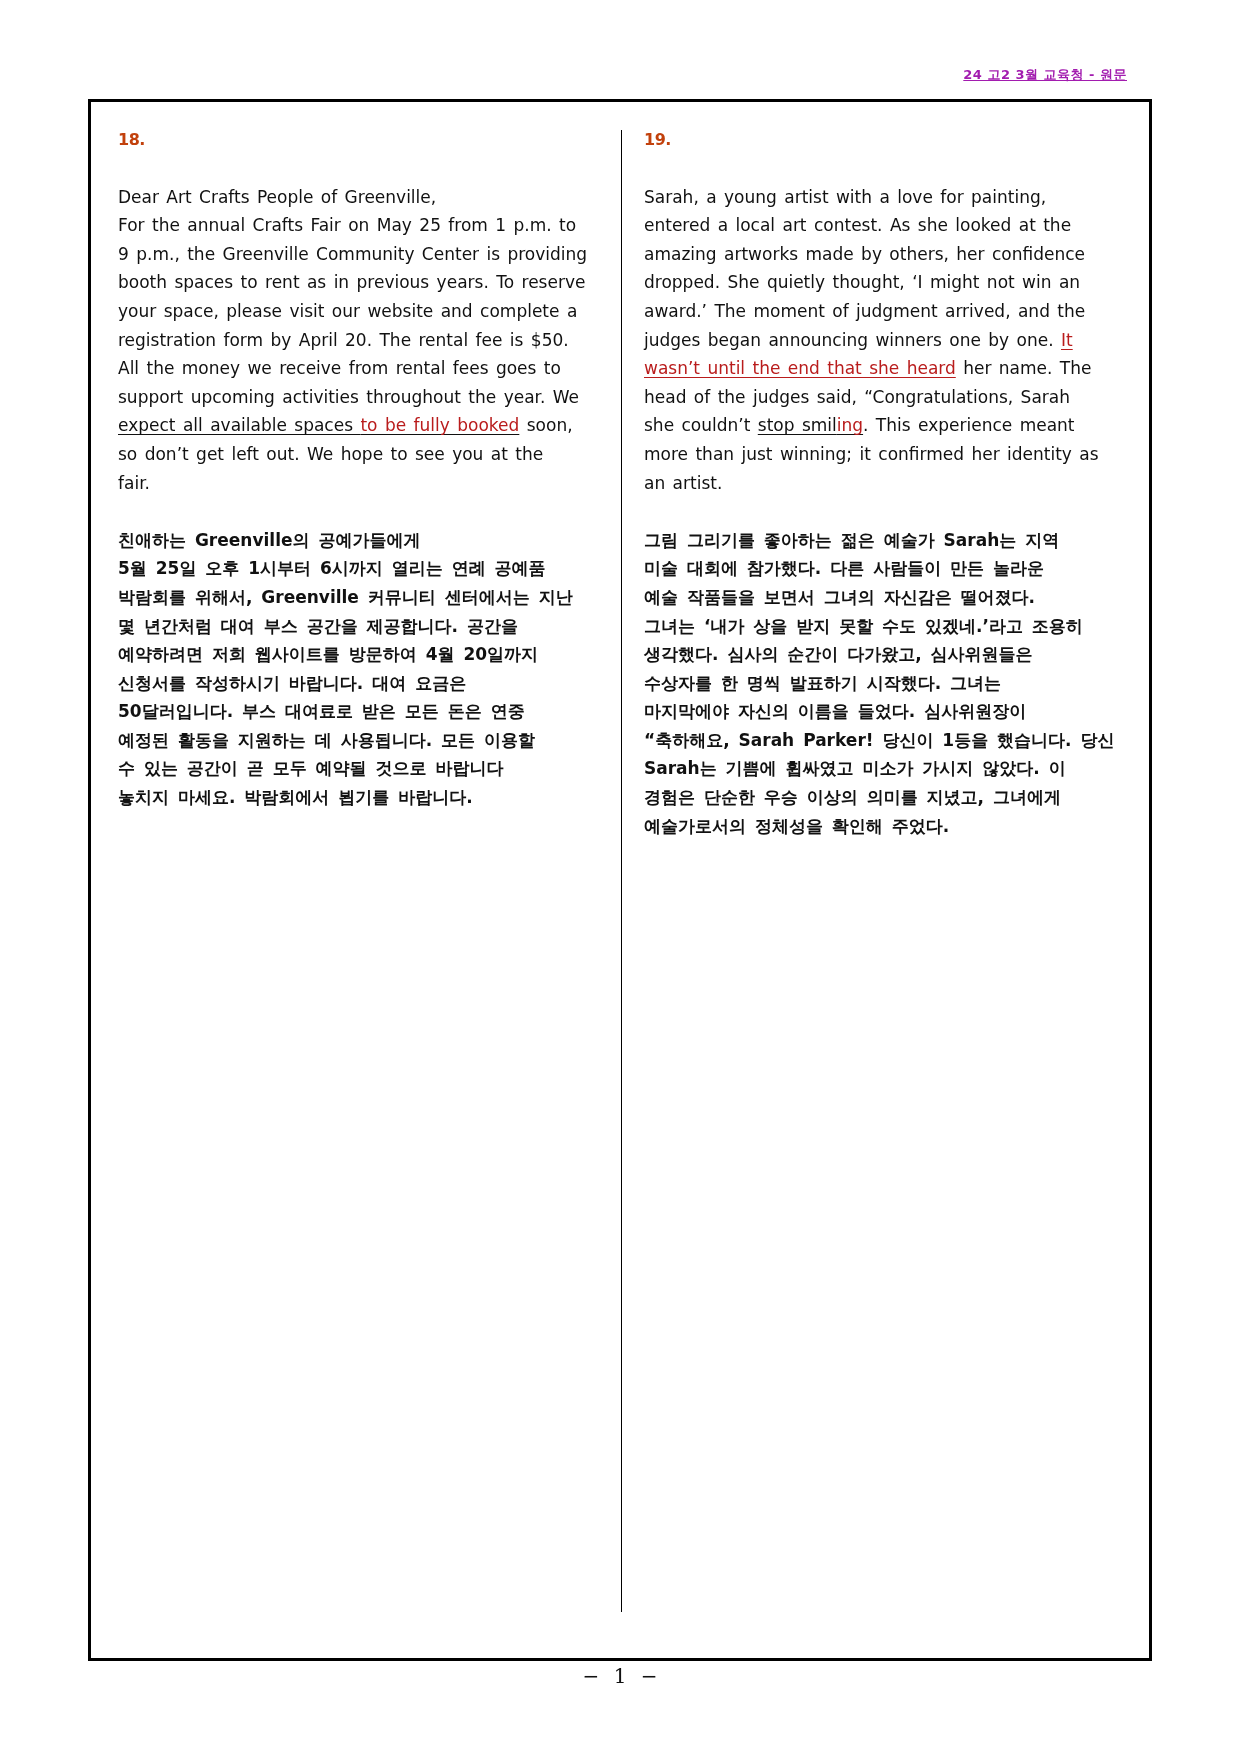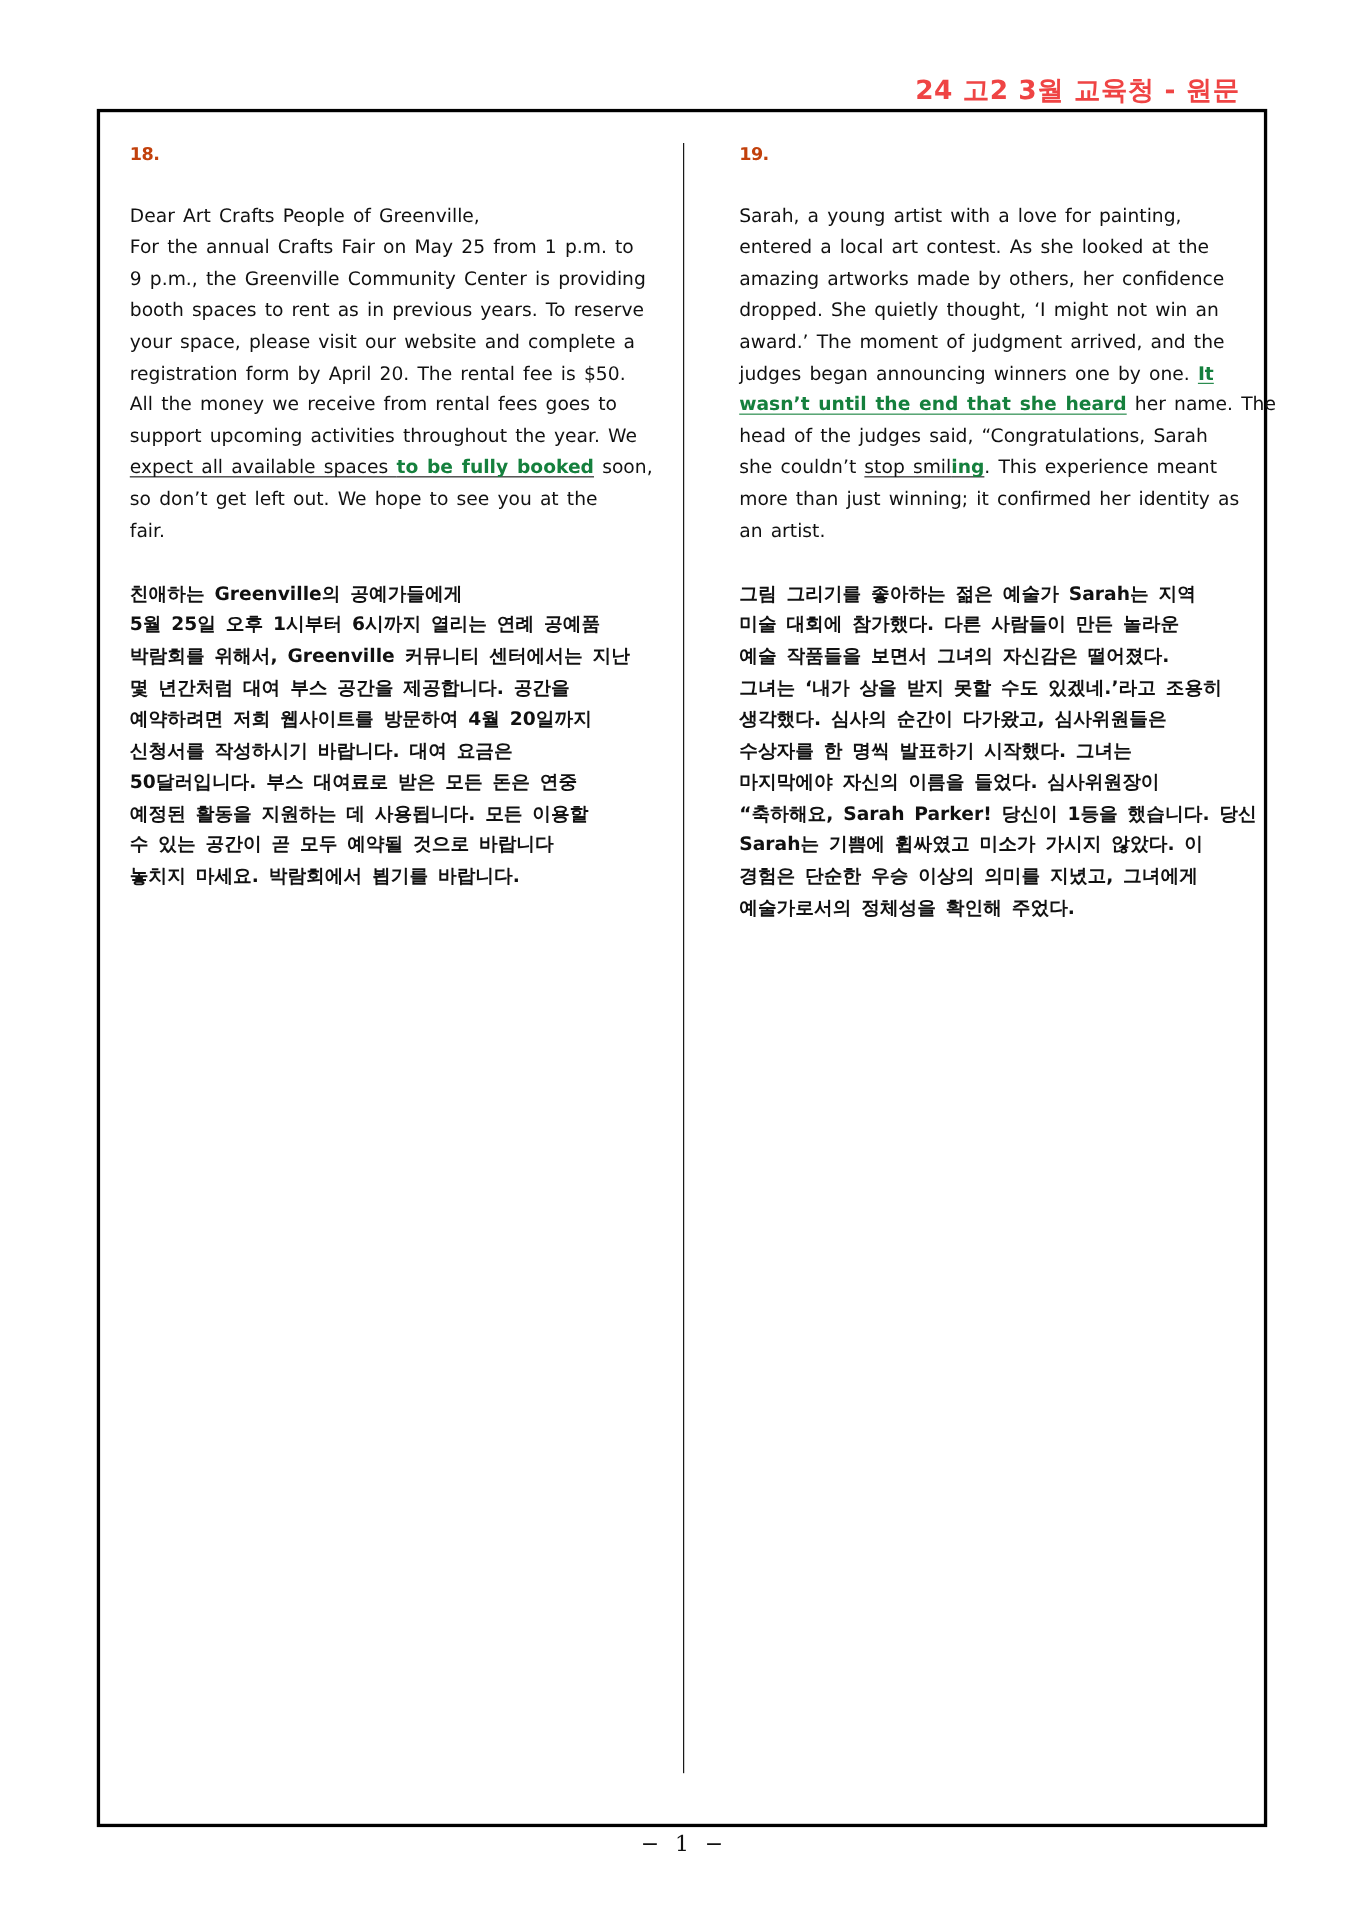--- a/index.html
+++ b/index.html
@@ -12,25 +12,26 @@
       height: 1754px;
       position: relative;
       overflow: hidden;
       font-family: "DejaVu Sans", "Liberation Sans", sans-serif;
       color: #111111;
     }
     .header-title {
       position: absolute;
       right: 113px;
       top: 66px;
-      font-size: 24px;
+      font-size: 13px;
       font-weight: bold;
       letter-spacing: 0.5px;
-      color: #ef4444;
+      color: #a21caf;
       white-space: nowrap;
+      text-decoration: underline;
     }
     .frame {
       position: absolute;
       left: 88px;
       top: 99px;
       width: 1064px;
       height: 1562px;
       border: 3px solid #000;
       box-sizing: border-box;
     }
@@ -44,21 +45,21 @@
     }
     .column {
       position: absolute;
       top: 126px;
       width: 480px;
       font-size: 17px;
       line-height: 28.6px;
       word-spacing: 2px;
     }
     .col-left { left: 118px; }
-    .col-right { left: 672px; width: 482px; }
+    .col-right { left: 644px; width: 482px; }
     .qnum {
       color: #c2410c;
       font-weight: bold;
       font-size: 16px;
       letter-spacing: -0.5px;
       margin-bottom: 28px;
     }
     .para {
       margin: 0 0 28.6px 0;
       text-align: justify;
@@ -66,22 +67,22 @@
     .para .line {
       display: block;
       white-space: nowrap;
     }
     .u {
       text-decoration: underline;
       text-underline-offset: 3px;
       text-decoration-thickness: 1px;
     }
     .hl {
-      color: #15803d;
-      font-weight: bold;
+      color: #b91c1c;
+      font-weight: normal;
     }
     .kor {
       word-spacing: 3px;
       font-weight: bold;
     }
     .page-number {
       position: absolute;
       left: 0;
       width: 1240px;
       top: 1664px;

